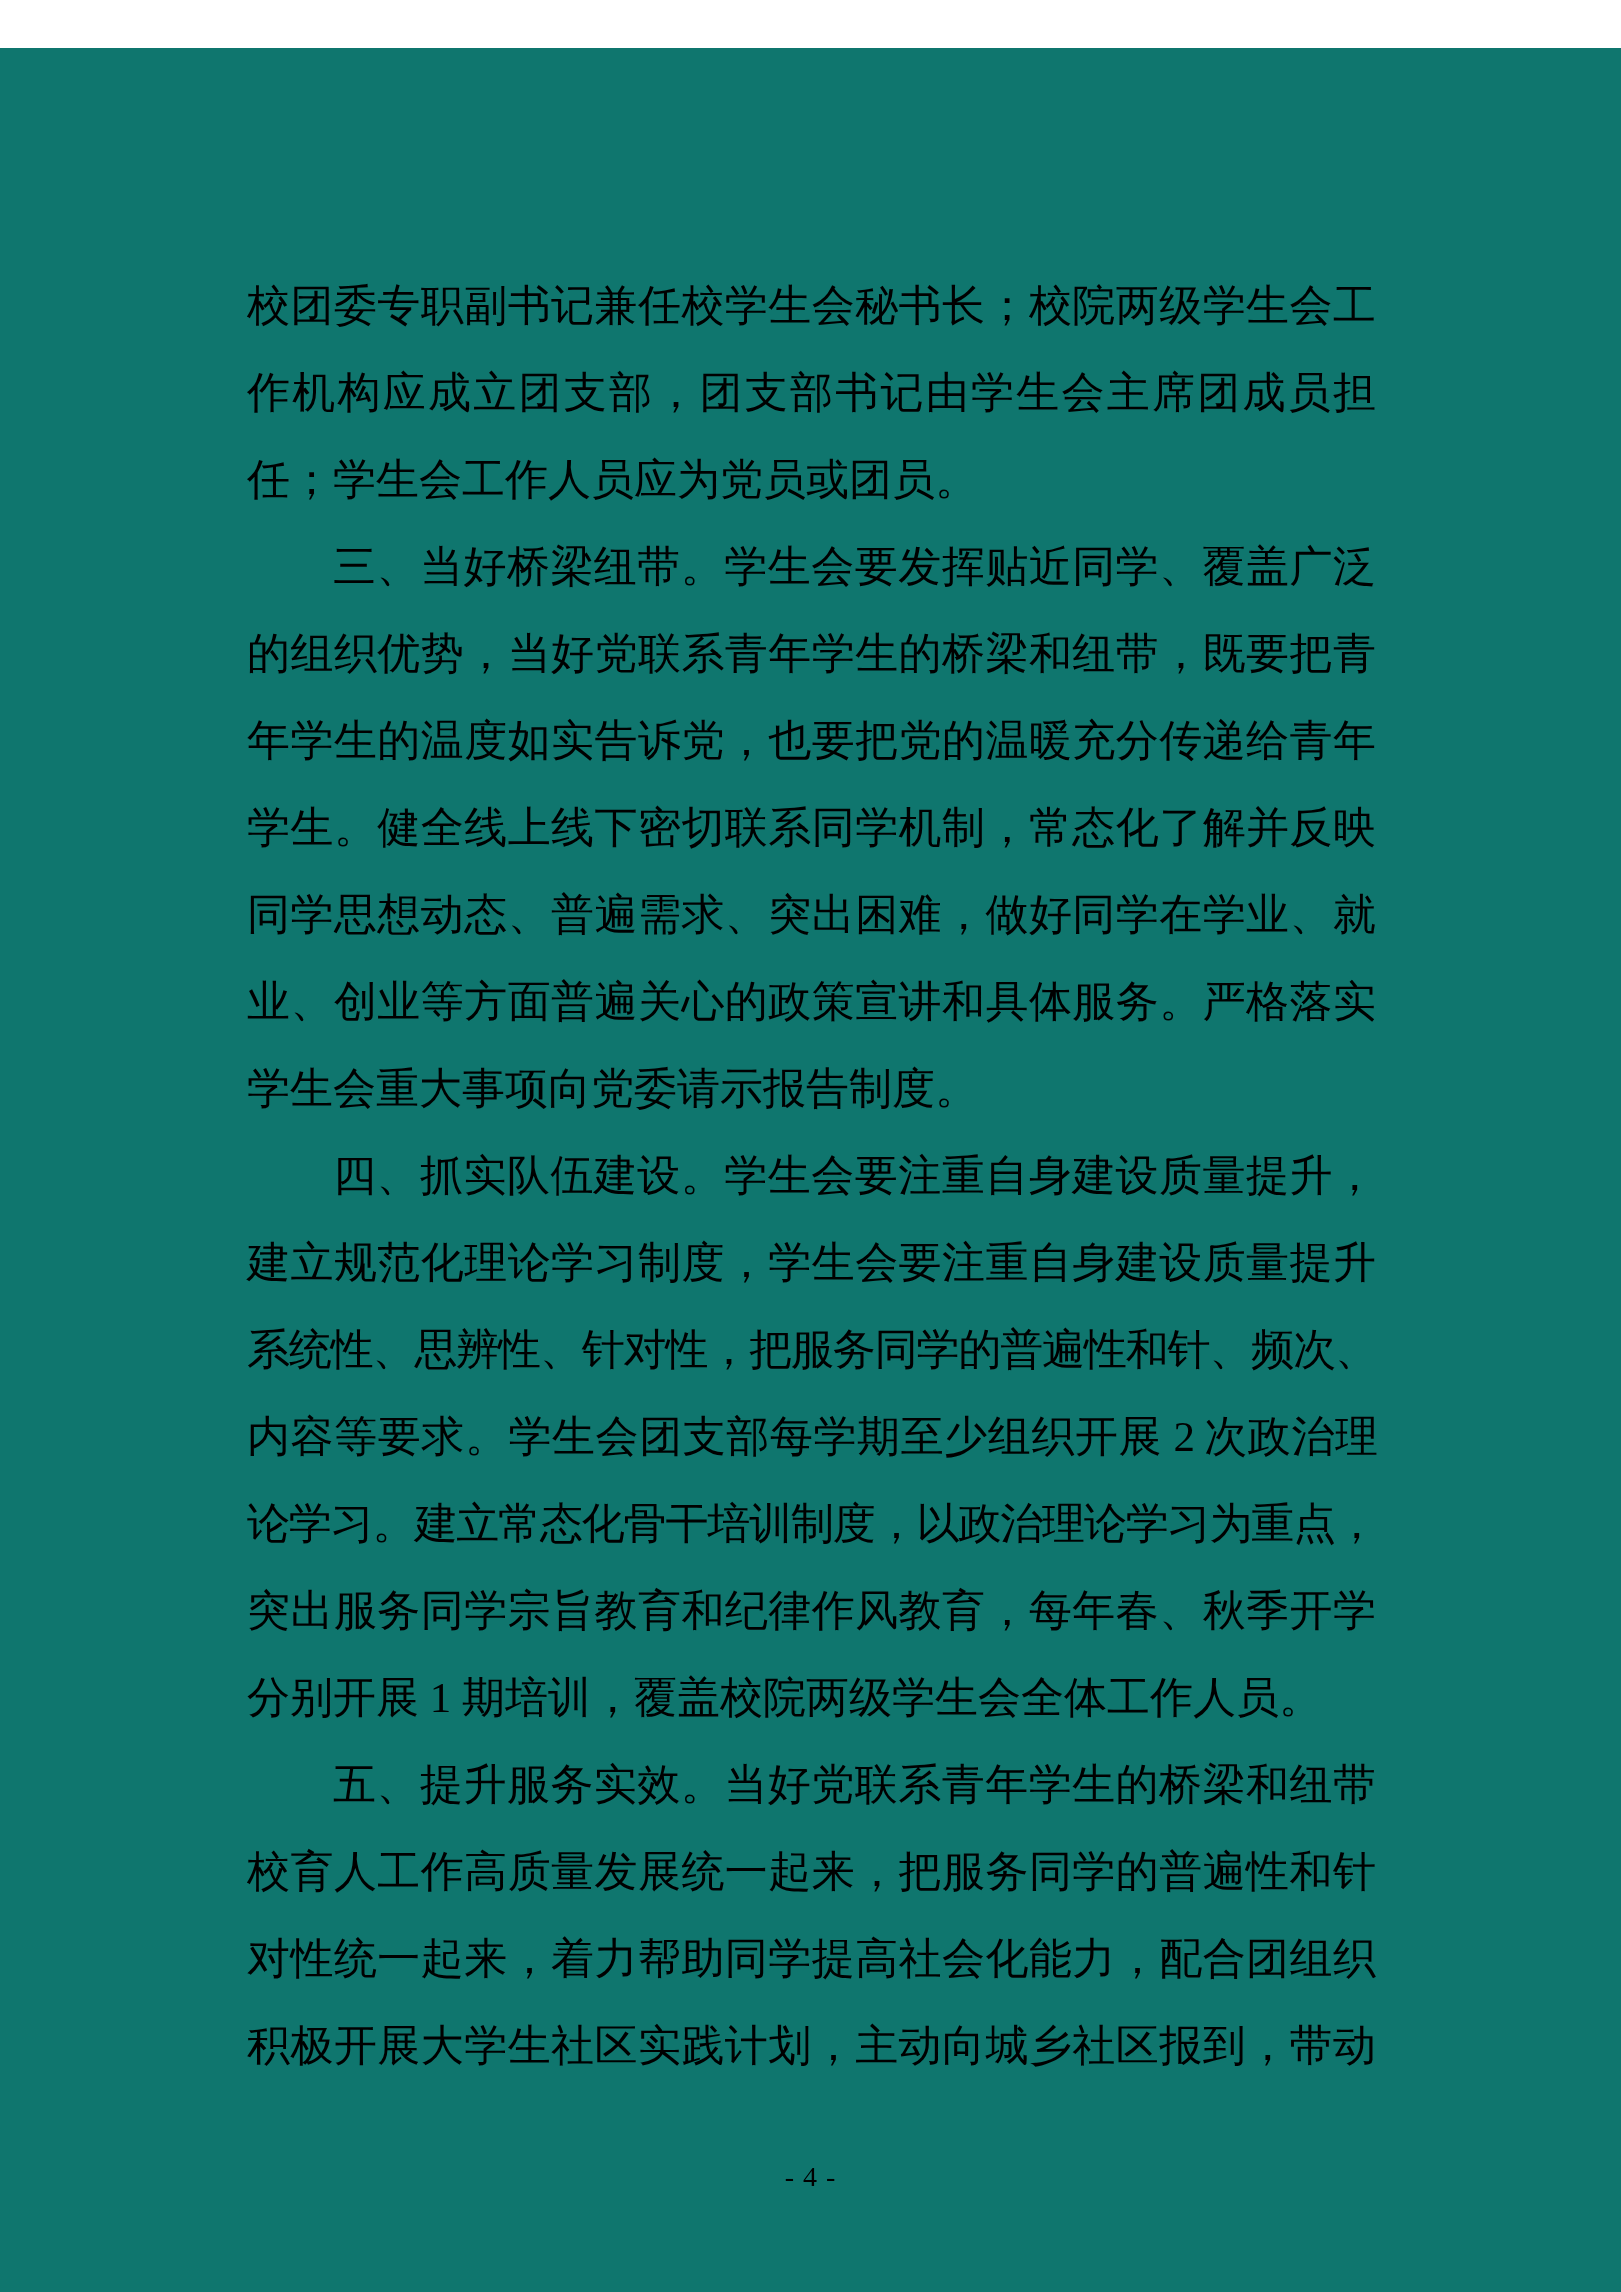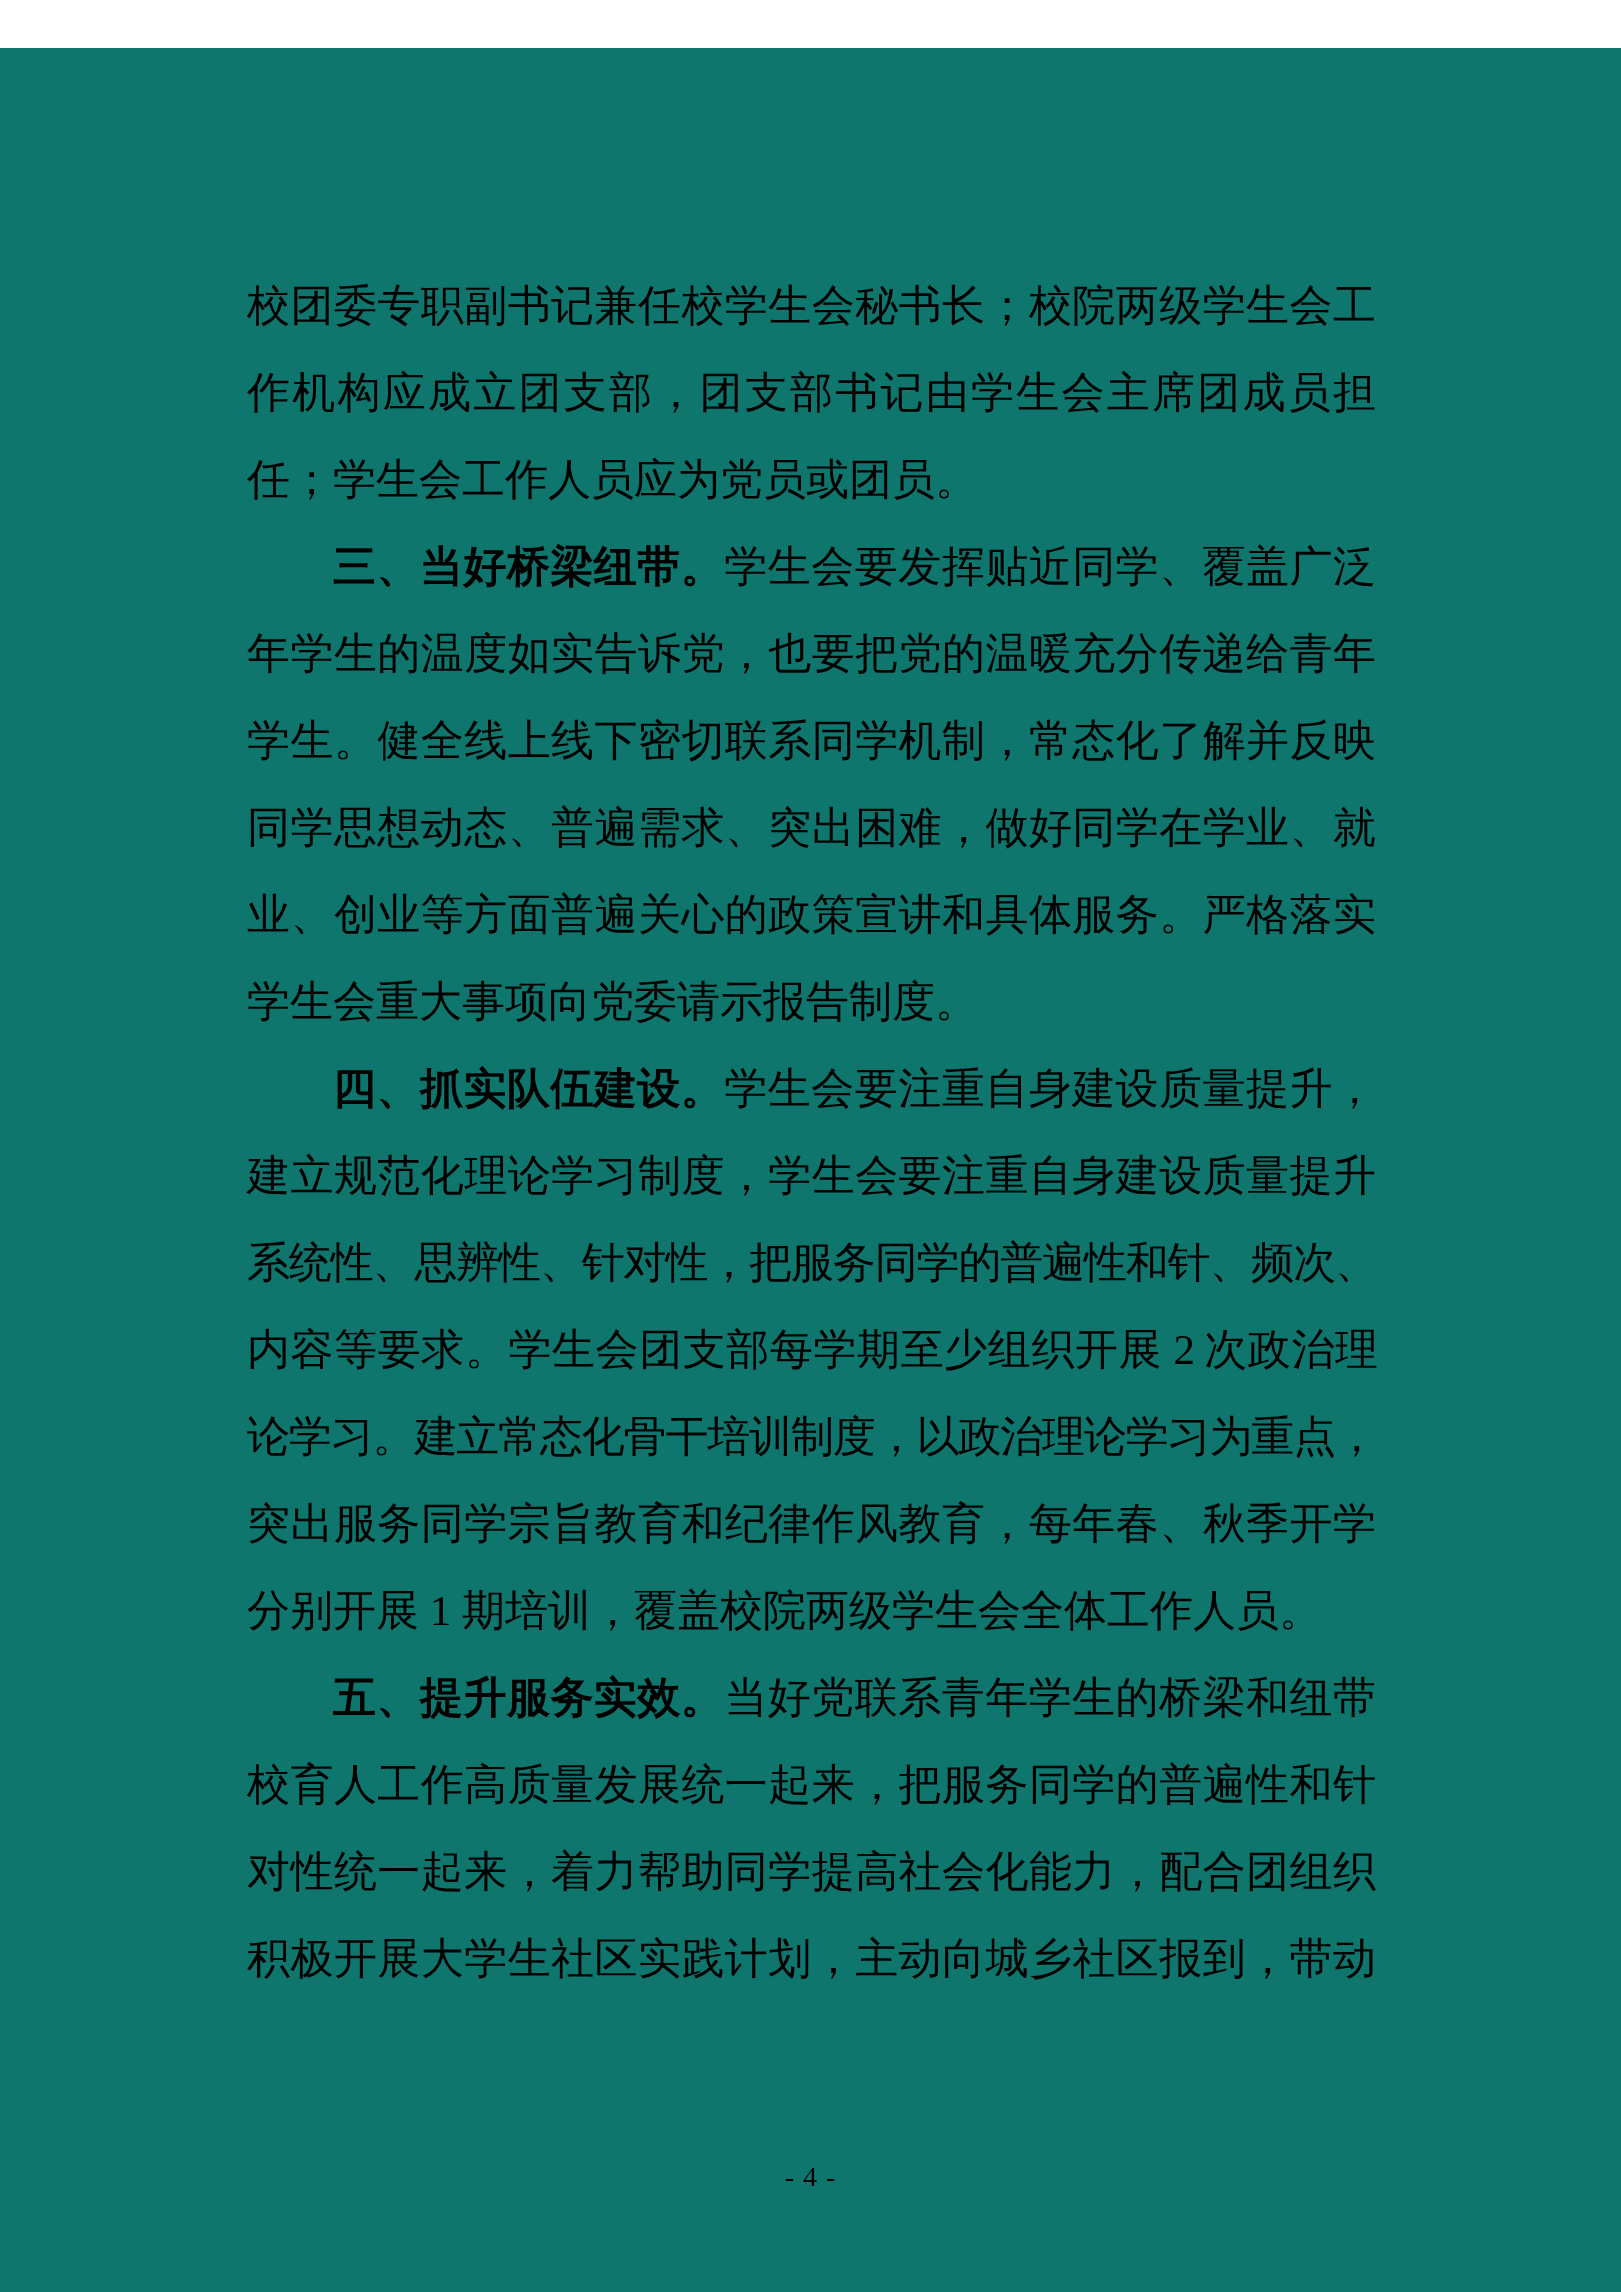--- a/index.html
+++ b/index.html
@@ -35,21 +35,21 @@
     letter-spacing: -2px;
   }
   .line.last {
     text-align-last: left;
     letter-spacing: 0;
   }
   .line.indent {
     text-indent: 86px;
   }
   .head {
-    font-weight: 700;
+    font-weight: 400;
     font-family: "Liberation Sans", sans-serif;
   }
   .footer {
     position: absolute;
     top: 2109px;
     left: 0;
     width: 100%;
     text-align: center;
     font-size: 28px;
     line-height: 39px;
@@ -59,20 +59,21 @@
 </style>
 </head>
 <body>
 
 <div class="page">
   <div class="text-block">
       <div class="line"><span>校团委专职副书记兼任校学生会秘书长；校院两级学生会工</span></div>
       <div class="line"><span>作机构应成立团支部，团支部书记由学生会主席团成员担</span></div>
       <div class="line last"><span>任；学生会工作人员应为党员或团员。</span></div>
       <div class="line indent"><span class="head">三、当好桥梁纽带。</span><span>学生会要发挥贴近同学、覆盖广泛</span></div>
+      <div class="line"><span>的组织优势，当好党联系青年学生的桥梁和纽带，既要把青</span></div>
       <div class="line"><span>年学生的温度如实告诉党，也要把党的温暖充分传递给青年</span></div>
       <div class="line"><span>学生。健全线上线下密切联系同学机制，常态化了解并反映</span></div>
       <div class="line"><span>同学思想动态、普遍需求、突出困难，做好同学在学业、就</span></div>
       <div class="line"><span>业、创业等方面普遍关心的政策宣讲和具体服务。严格落实</span></div>
       <div class="line last"><span>学生会重大事项向党委请示报告制度。</span></div>
       <div class="line indent"><span class="head">四、抓实队伍建设。</span><span>学生会要注重自身建设质量提升，</span></div>
       <div class="line"><span>建立规范化理论学习制度，学生会要注重自身建设质量提升</span></div>
       <div class="line tight"><span>系统性、思辨性、针对性，把服务同学的普遍性和针、频次、</span></div>
       <div class="line tight"><span>内容等要求。学生会团支部每学期至少组织开展 2 次政治理</span></div>
       <div class="line tight"><span>论学习。建立常态化骨干培训制度，以政治理论学习为重点，</span></div>

